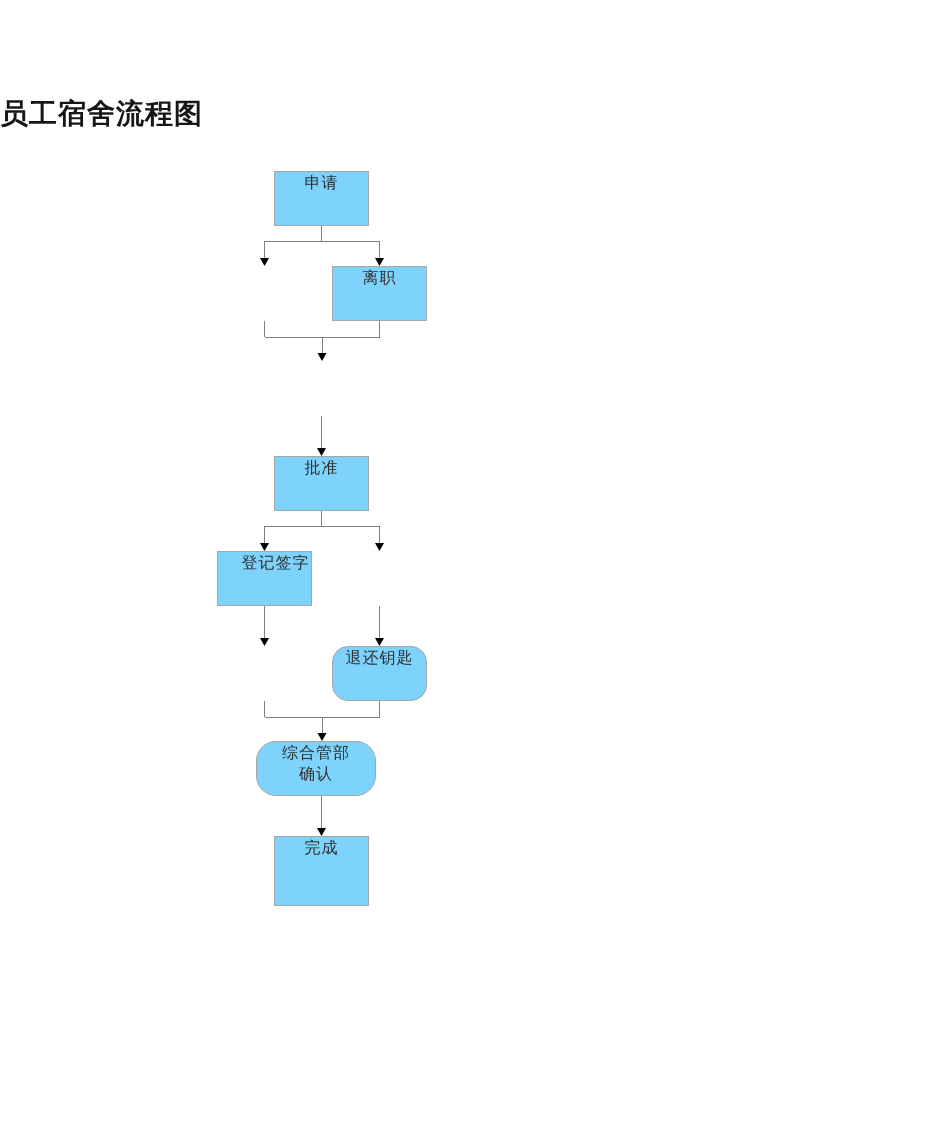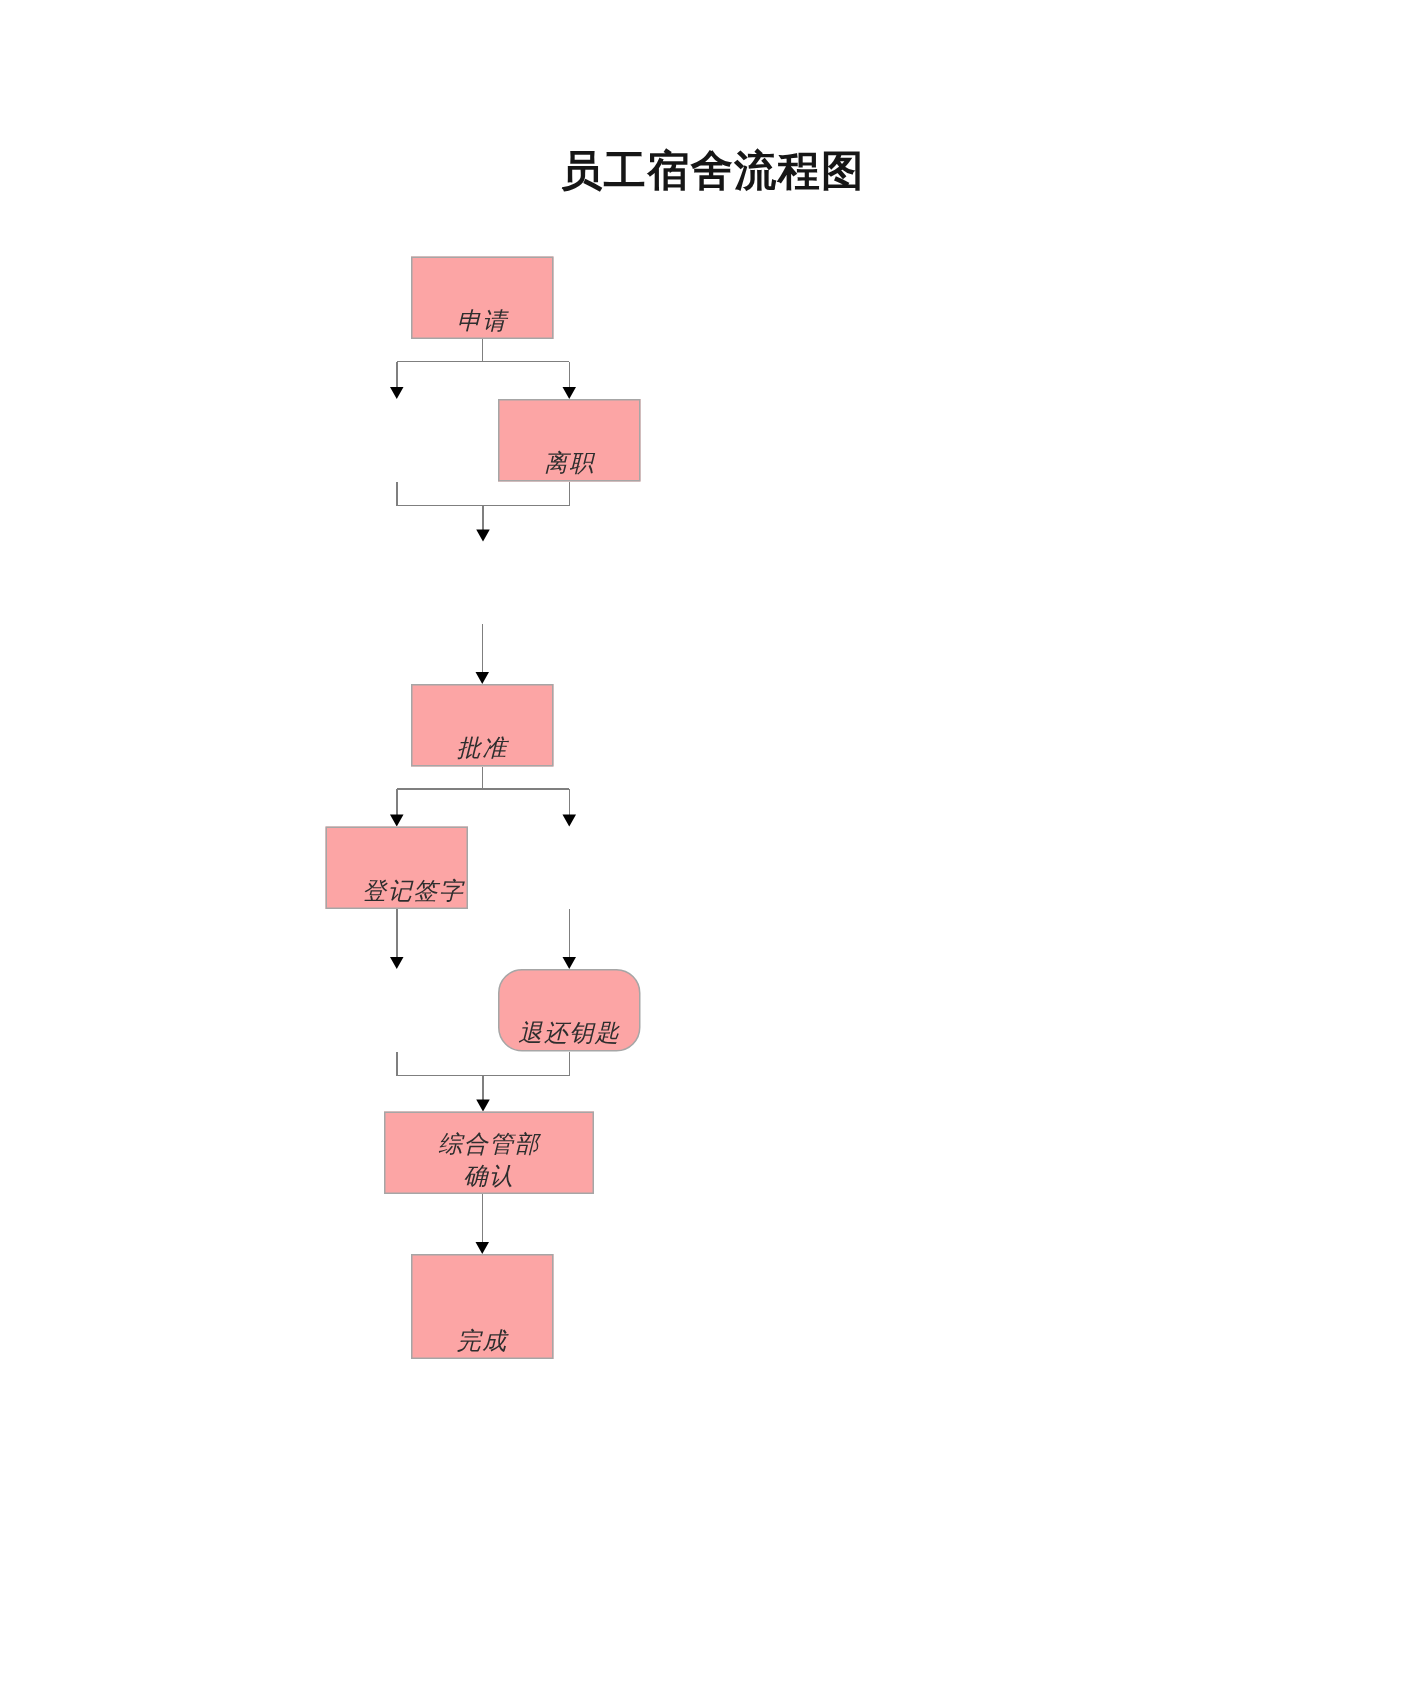--- a/index.html
+++ b/index.html
@@ -16,21 +16,21 @@
     position: relative;
     width: 950px;
     height: 1129px;
     background: var(--page-bg, #ffffff);
   }
   .page-title {
     position: absolute;
     top: 95px;
     left: 0;
     width: 100%;
-    text-align: center;
+    text-align: left;
     font-size: 28px;
     font-weight: 700;
     letter-spacing: 1px;
     color: var(--title-color, #161616);
     font-family: "Liberation Sans", "DejaVu Sans", sans-serif;
   }
   #flowchart {
     position: absolute;
     top: 0;
     left: 0;
@@ -40,26 +40,25 @@
   #connector-svg {
     position: absolute;
     top: 0;
     left: 0;
     width: 950px;
     height: 1129px;
   }
   .flow-node {
     position: absolute;
     box-sizing: border-box;
-    background: #fca5a5;
+    background: #7dd3fc;
     border: 1px solid var(--box-border, #a6a6a6);
     display: flex;
-    align-items: flex-end;
+    align-items: flex-start;
     justify-content: center;
-    font-style: italic;
   }
   .flow-node .label {
     font-family: "Liberation Serif", "DejaVu Serif", serif;
     font-size: 16px;
     line-height: 21px;
     letter-spacing: 1px;
     color: var(--text-color, #2e2e2e);
     text-align: center;
     white-space: pre-line;
   }
@@ -126,21 +125,21 @@
       </div>
       <div class="flow-node" style="left: 274px; top: 456px; width: 95px; height: 55px;">
         <span class="label">批准</span>
       </div>
       <div class="flow-node" style="left: 217px; top: 551px; width: 95px; height: 55px; padding-left: 22px;">
         <span class="label">登记签字</span>
       </div>
       <div class="flow-node" style="left: 332px; top: 646px; width: 95px; height: 55px; border-radius: 16px;">
         <span class="label">退还钥匙</span>
       </div>
-      <div class="flow-node" style="left: 256px; top: 741px; width: 140px; height: 55px;">
+      <div class="flow-node" style="left: 256px; top: 741px; width: 120px; height: 55px; border-radius: 20px;">
         <span class="label">综合管部
 确认</span>
       </div>
       <div class="flow-node" style="left: 274px; top: 836px; width: 95px; height: 70px;">
         <span class="label">完成</span>
       </div>
     </div>
 </div>
 
 </body></html>

